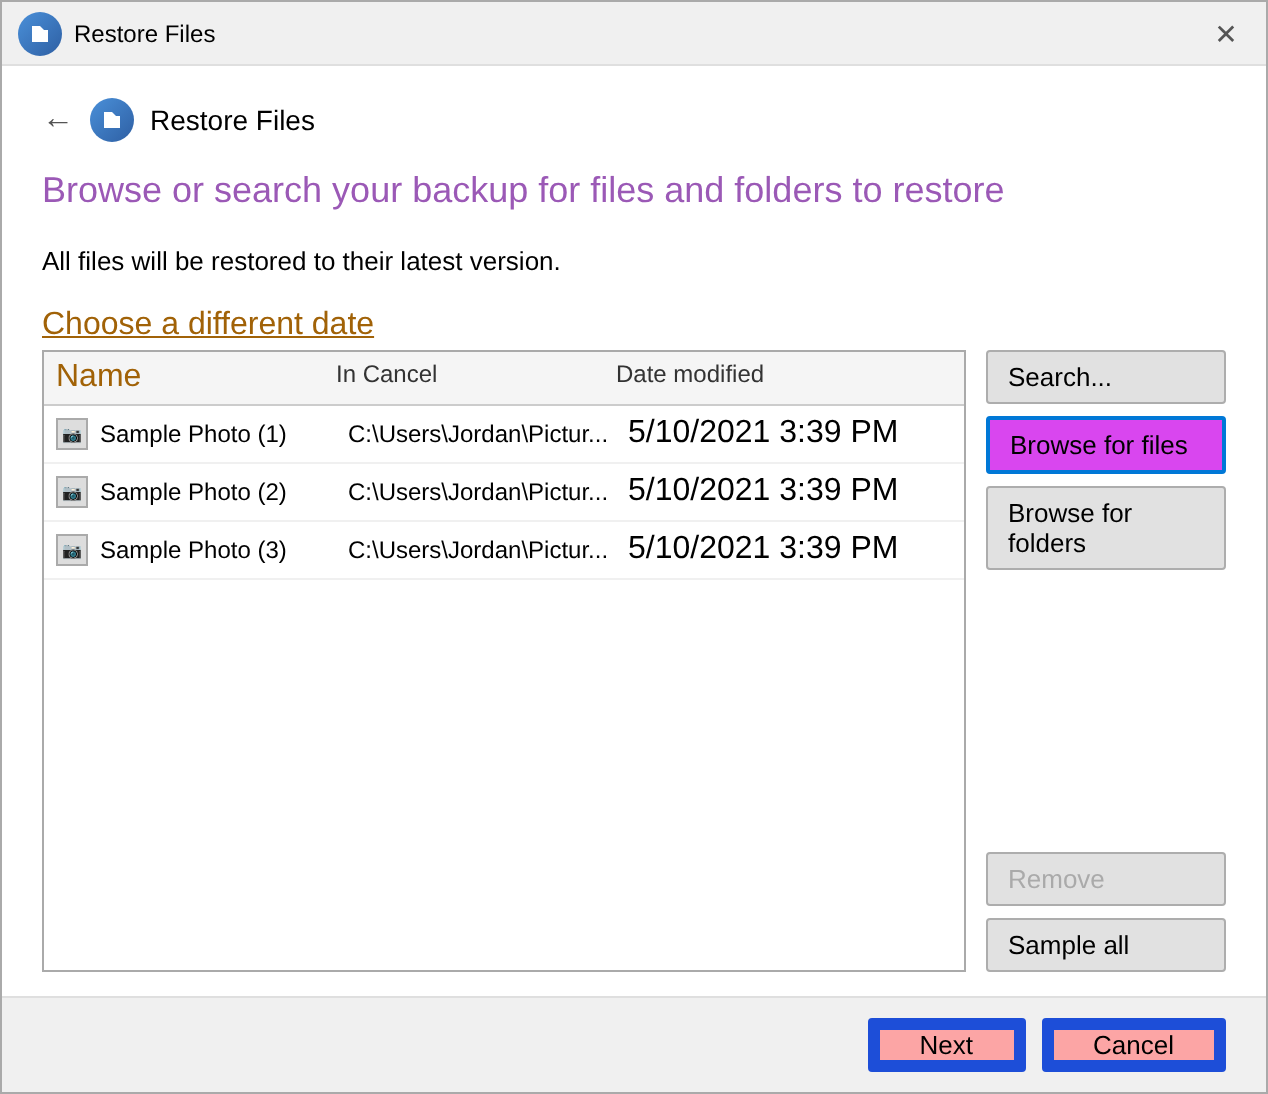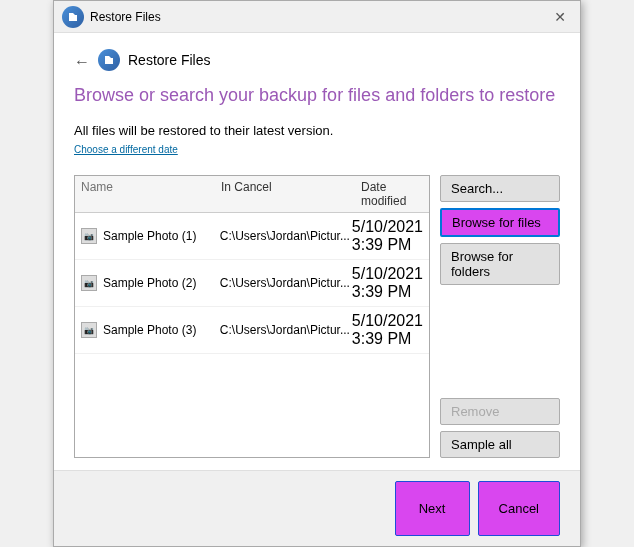--- a/index.html
+++ b/index.html
@@ -9,21 +9,21 @@
       background: #f0f0f0;
       display: flex;
       justify-content: center;
       align-items: center;
       width: 634px;
       height: 547px;
       overflow: hidden;
     }
     .window {
       background: #ffffff;
-      width: 528px;
+      width: 634px;
       height: 547px;
       border: 1px solid #aaaaaa;
       box-shadow: 2px 2px 8px rgba(0,0,0,0.3);
       display: flex;
       flex-direction: column;
     }
     .title-bar {
       background: #f0f0f0;
       height: 32px;
       display: flex;
@@ -88,49 +88,49 @@
     }
     .heading {
       font-size: 18px;
       color: #9B59B6;
       font-weight: 400;
       margin-bottom: 17px;
     }
     .sub-text {
       font-size: 13px;
       color: #000;
-      margin-bottom: 6px;
+      margin-bottom: 16px;
     }
     .link {
-      color: #0369a1;
+      color: #a16207;
       text-decoration: underline;
       cursor: pointer;
-      font-size: 10px;
-      margin-bottom: 20px;
+      font-size: 16px;
+      margin-bottom: 3px;
       display: inline-block;
     }
     .main-area {
       display: flex;
       flex: 1;
       gap: 10px;
     }
     .file-list-container {
       flex: 1;
       border: 1px solid #aaa;
       overflow: hidden;
       display: flex;
       flex-direction: column;
     }
     .file-list-header {
       display: flex;
       background: #f5f5f5;
       border-bottom: 1px solid #ccc;
       padding: 4px 6px;
     }
-    .col-name { width: 140px; font-size: 12px; color: #737373; }
+    .col-name { width: 140px; font-size: 16px; color: #a16207; }
     .col-folder { width: 140px; font-size: 12px; color: #333; }
     .col-date { flex: 1; font-size: 12px; color: #333; }
     .file-list {
       flex: 1;
       overflow-y: auto;
       background: white;
     }
     .file-row {
       display: flex;
       align-items: center;
@@ -183,24 +183,24 @@
     .footer {
       border-top: 1px solid #dfdfdf;
       padding: 10px 20px;
       display: flex;
       justify-content: flex-end;
       gap: 8px;
       background: #f0f0f0;
       flex-shrink: 0;
     }
     .footer-btn {
-      padding: 19px 20px;
-      font-size: 13px;
-      border: 1px solid #1d4ed8;
-      background: #d946ef;
+      padding: 0 20px;
+      font-size: 13px;
+      border: 6px solid #1d4ed8;
+      background: #fca5a5;
       cursor: pointer;
       border-radius: 2px;
       color: #000;
       font-family: 'Segoe UI', Arial, sans-serif;
       min-width: 75px;
     }
   </style>
 </head>
 <body>
 

